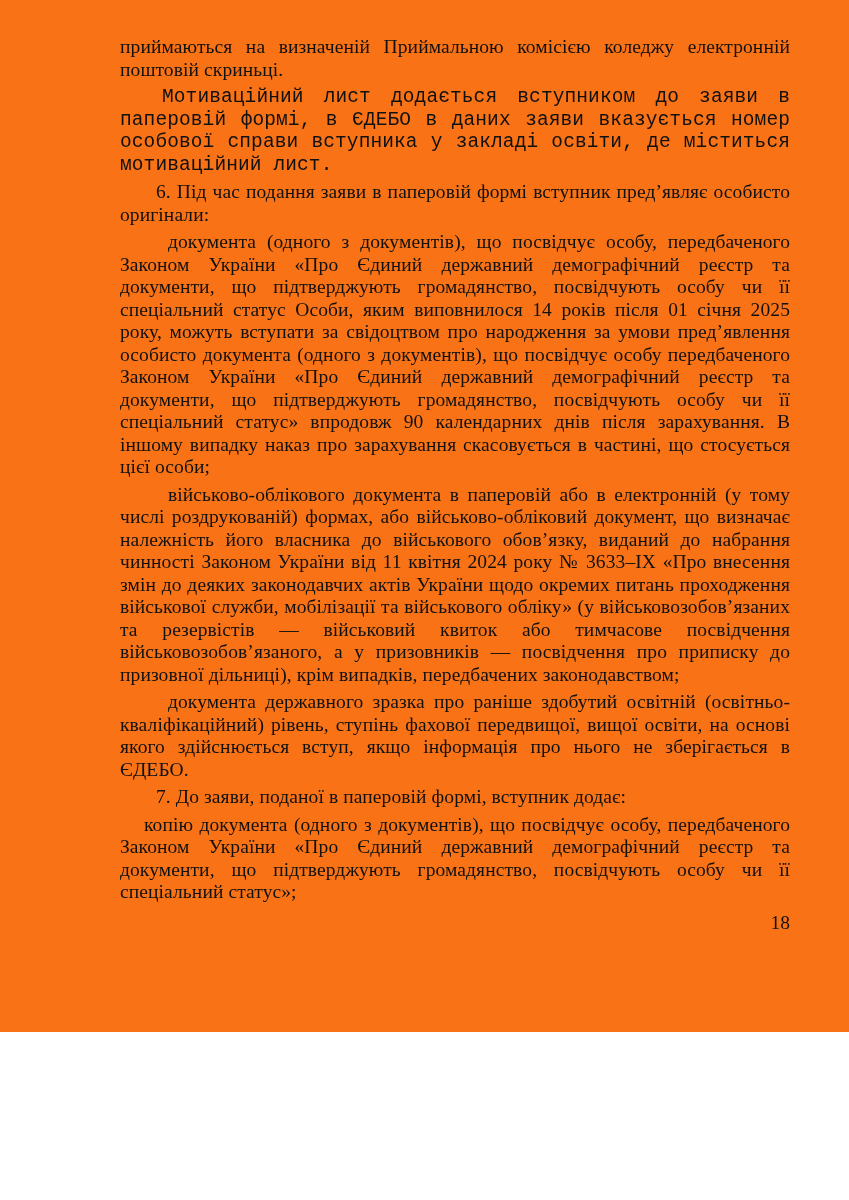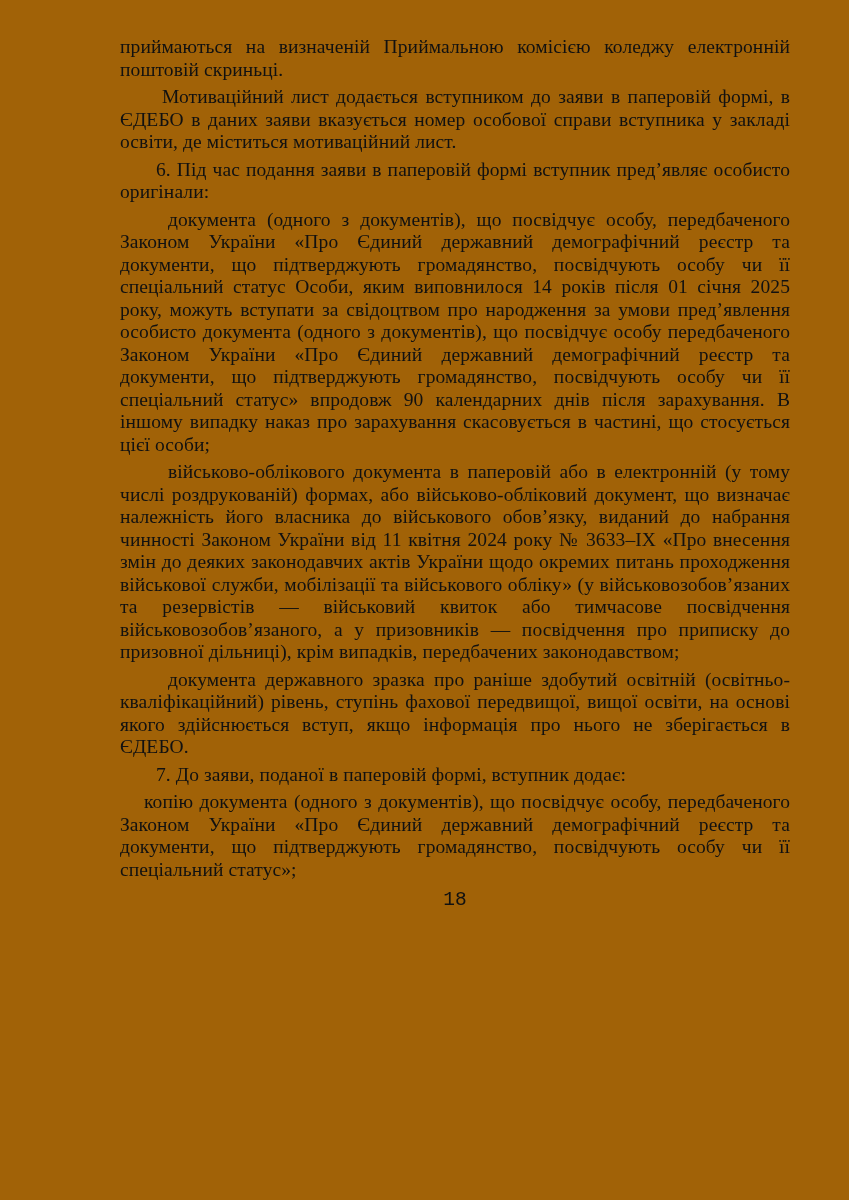--- a/index.html
+++ b/index.html
@@ -3,54 +3,53 @@
 <meta charset="utf-8">
 <style>
   html, body {
     margin: 0;
     padding: 0;
     background: #ffffff;
   }
   .page {
     position: relative;
     width: 849px;
-    height: 1200px;
-    background: #a16207;
+    height: 1032px;
+    background: #f97316;
     overflow: hidden;
     font-family: "Liberation Serif", "DejaVu Serif", serif;
     color: #111111;
   }
   .text-block {
     position: absolute;
     left: 120px;
     top: 36px;
     width: 670px;
   }
   .text-block p {
     margin: 0 0 5px 0;
     font-size: 19.5px;
     line-height: 22.5px;
     text-align: justify;
     letter-spacing: 0.1px;
   }
   p.gap-lg { margin-top: 10px; }
   p.gap-md { margin-top: 0; }
   .indent-0   { text-indent: 0; }
-  .indent-std { text-indent: 42px; }
+  .indent-std { text-indent: 42px; font-family: Liberation Mono, monospace; }
   .indent-num { text-indent: 36px; }
   .indent-lg  { text-indent: 48px; }
   .indent-xl  { text-indent: 52px; }
   .indent-sm  { text-indent: 24px; }
   .page-number {
     margin-top: 8px;
     width: 670px;
-    text-align: center;
+    text-align: right;
     font-size: 19.5px;
     line-height: 22.5px;
-    font-family: Liberation Mono, monospace;
   }
 </style>
 </head>
 <body>
 
 <div class="page">
   <div class="text-block">
     <p class="indent-0">приймаються на визначеній Приймальною комісією коледжу електронній поштовій скриньці.</p>
     <p class="indent-std">Мотиваційний лист додається вступником до заяви в паперовій формі, в ЄДЕБО в даних заяви вказується номер особової справи вступника у закладі освіти, де міститься мотиваційний лист.</p>
     <p class="indent-num gap-md">6. Під час подання заяви в паперовій формі вступник пред’являє особисто оригінали:</p>

